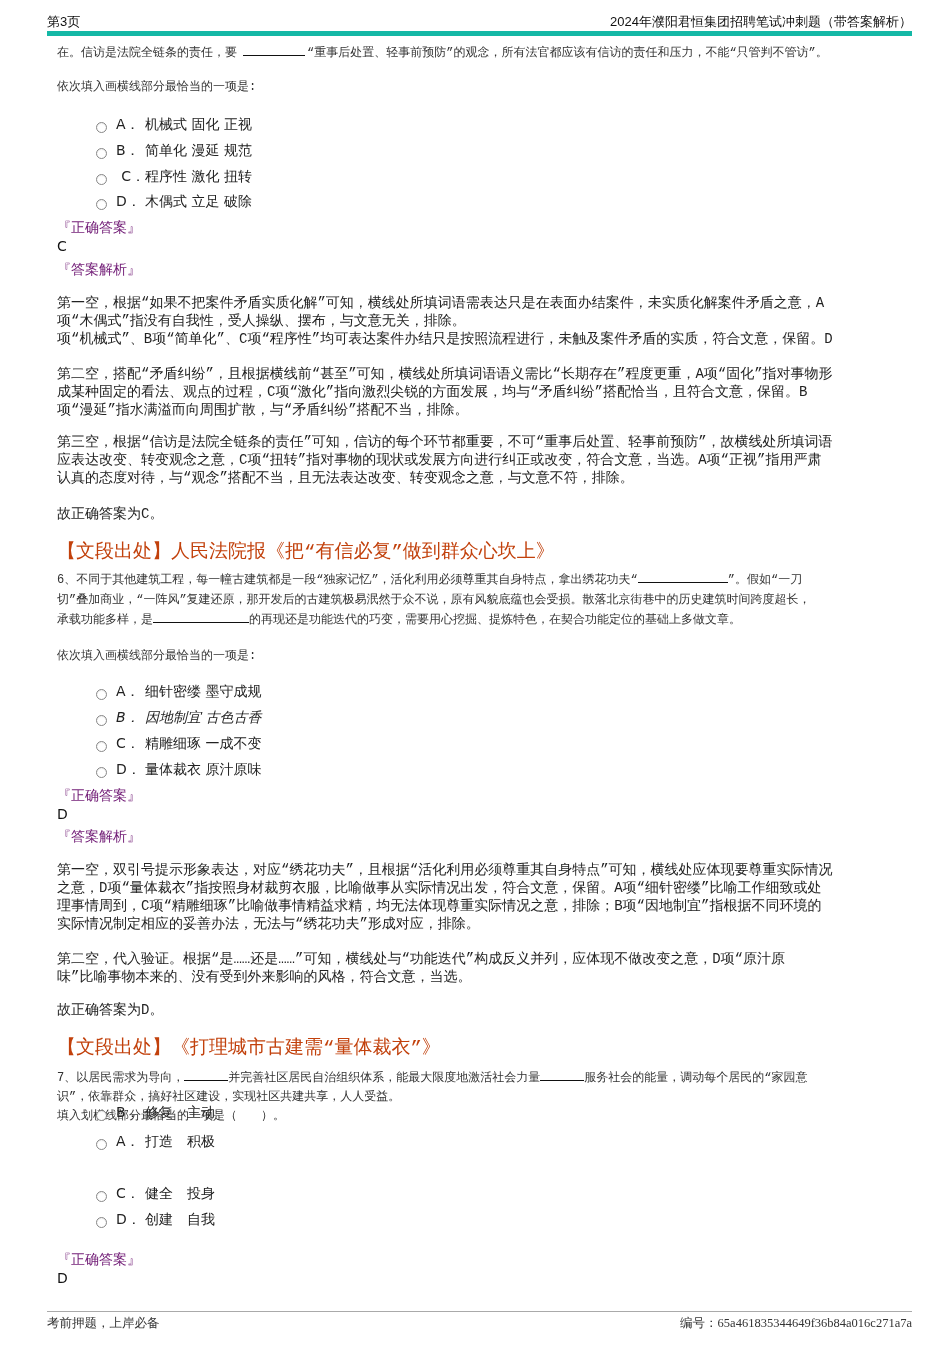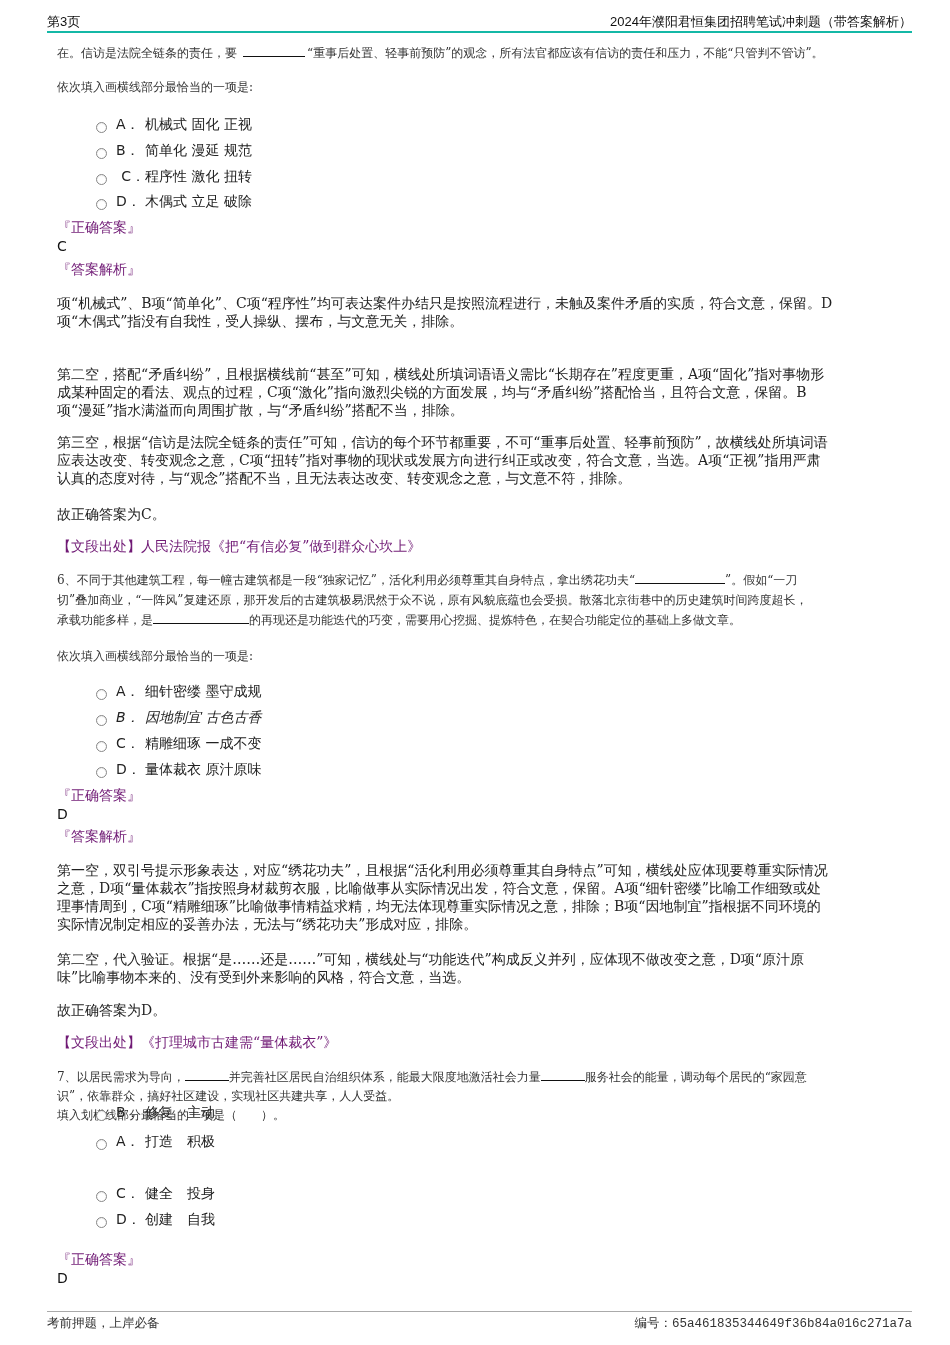--- a/index.html
+++ b/index.html
@@ -3,50 +3,50 @@
 <meta charset="utf-8">
 <style>
   html, body { margin: 0; padding: 0; background: #ffffff; }
   body {
     width: 950px; height: 1345px; position: relative; overflow: hidden;
     font-family: "DejaVu Serif", "Liberation Serif", serif;
     color: #222;
   }
   .header {
     position: absolute; left: 47px; right: 38px; top: 10px; height: 21px;
-    border-bottom: 2px solid #14b8a6;
+    border-bottom: 5px solid #14b8a6;
     font-size: 13px; color: #111;
     font-family: "Liberation Sans", "DejaVu Sans", sans-serif;
   }
   .header .left { position: absolute; left: 0; top: 3px; }
   .header .right { position: absolute; right: 0; top: 3px; }
   .footer {
     position: absolute; left: 47px; right: 38px; top: 1311px; height: 22px;
     border-top: 1px solid #aaa;
     font-size: 12.5px; color: #333;
-    font-family: Liberation Mono, monospace;
+    font-family: Liberation Serif, serif;
   }
   .footer .left { position: absolute; left: 0; top: 3px; }
   .footer .right { position: absolute; right: 0; top: 3px; }
-  .abs { position: absolute; }
+  .abs { position: absolute; font-family: Liberation Mono, monospace; }
   .small { font-size: 12px; line-height: 20px; color: #333; }
   .para { font-size: 14px; line-height: 18px; color: #222; }
   .blank { display: inline-block; border-bottom: 1px solid #111; height: 12px; vertical-align: baseline; }
   .opt {
     position: absolute; left: 96px; font-size: 14px; color: #222; height: 22px; line-height: 22px;
   }
   .radio {
     display: inline-block; width: 9px; height: 9px; border: 1px solid #888; border-radius: 50%;
     vertical-align: middle; margin-right: 9px; position: relative; top: 2px;
     background: radial-gradient(circle at 50% 60%, #fff 50%, #ddd 100%);
   }
   .opt .letter { font-family: "DejaVu Sans", sans-serif; display: inline-block; width: 29px; }
   .ansLabel { position: absolute; left: 57px; font-size: 14px; color: #701a75; }
   .ansVal { position: absolute; left: 57px; font-size: 14px; color: #111; font-family: "DejaVu Sans", sans-serif; }
-  .src { font-size: 14px; color: #701a75; }
+  .src { font-size: 19px; color: #c2410c; }
 </style>
 </head>
 <body>
 
 <div class="header">
   <span class="left">第3页</span>
   <span class="right">2024年濮阳君恒集团招聘笔试冲刺题（带答案解析）</span>
 </div>
 
 <div class="abs small" style="left:57px; top:43px; white-space:nowrap;">
@@ -57,22 +57,23 @@
 <div class="opt" style="top:113px;"><span class="radio"></span><span class="letter">A．</span><span>机械式 固化 正视</span></div>
 <div class="opt" style="top:139px;"><span class="radio"></span><span class="letter">B．</span><span>简单化 漫延 规范</span></div>
 <div class="opt" style="top:165px;text-align:right;"><span class="radio"></span><span class="letter">C．</span><span>程序性 激化 扭转</span></div>
 <div class="opt" style="top:190px;"><span class="radio"></span><span class="letter">D．</span><span>木偶式 立足 破除</span></div>
 
 <div class="ansLabel" style="top:219px;">『正确答案』</div>
 <div class="ansVal" style="top:238px;">C</div>
 <div class="ansLabel" style="top:261px;">『答案解析』</div>
 
 <div class="abs para" style="left:57px; top:294px; width:850px;">
+  <div>第一空，根据“如果不把案件矛盾实质化解”可知，横线处所填词语需表达只是在表面办结案件，未实质化解案件矛盾之意，A</div>
+  <div>项“木偶式”指没有自我性，受人操纵、摆布，与文意无关，排除。</div>
   <div>项“机械式”、B项“简单化”、C项“程序性”均可表达案件办结只是按照流程进行，未触及案件矛盾的实质，符合文意，保留。D</div>
-  <div>项“木偶式”指没有自我性，受人操纵、摆布，与文意无关，排除。</div>
 </div>
 <div class="abs para" style="left:57px; top:365px; width:850px;">
   <div>第二空，搭配“矛盾纠纷”，且根据横线前“甚至”可知，横线处所填词语语义需比“长期存在”程度更重，A项“固化”指对事物形</div>
   <div>成某种固定的看法、观点的过程，C项“激化”指向激烈尖锐的方面发展，均与“矛盾纠纷”搭配恰当，且符合文意，保留。B</div>
   <div>项“漫延”指水满溢而向周围扩散，与“矛盾纠纷”搭配不当，排除。</div>
 </div>
 <div class="abs para" style="left:57px; top:433px; width:850px;">
   <div>第三空，根据“信访是法院全链条的责任”可知，信访的每个环节都重要，不可“重事后处置、轻事前预防”，故横线处所填词语</div>
   <div>应表达改变、转变观念之意，C项“扭转”指对事物的现状或发展方向进行纠正或改变，符合文意，当选。A项“正视”指用严肃</div>
   <div>认真的态度对待，与“观念”搭配不当，且无法表达改变、转变观念之意，与文意不符，排除。</div>

